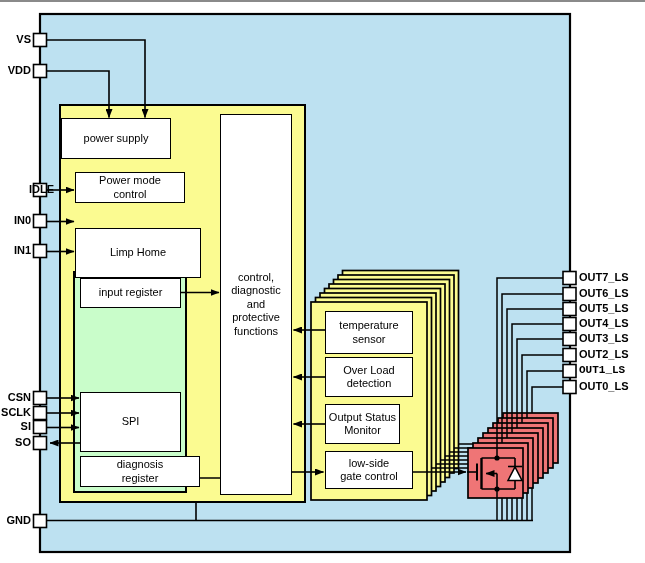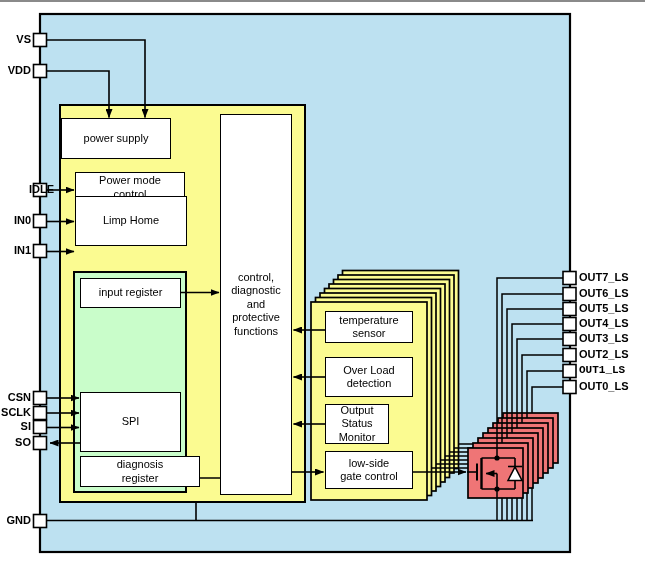--- a/index.html
+++ b/index.html
@@ -153,35 +153,35 @@
         <rect x="563" y="332.5" width="13" height="13" fill="#fff" stroke="#000" stroke-width="1.6"></rect>
         <rect x="563" y="348.5" width="13" height="13" fill="#fff" stroke="#000" stroke-width="1.6"></rect>
         <rect x="563" y="364.5" width="13" height="13" fill="#fff" stroke="#000" stroke-width="1.6"></rect>
         <rect x="563" y="380.5" width="13" height="13" fill="#fff" stroke="#000" stroke-width="1.6"></rect>
       </g>
   </svg>
 
   <div class="box" style="left:61px;top:118px;width:110px;height:41px">power supply</div>
   <div class="box" style="left:75px;top:172px;width:110px;height:31px">Power mode
 control</div>
-  <div class="box" style="left:75px;top:196px;width:112px;height:50px">Limp Home</div>
+  <div class="box" style="left:75px;top:228px;width:126px;height:50px">Limp Home</div>
   <div class="box" style="left:80px;top:278px;width:101px;height:30px">input register</div>
   <div class="box" style="left:80px;top:392px;width:101px;height:60px">SPI</div>
   <div class="box" style="left:80px;top:456px;width:120px;height:31px">diagnosis
 register</div>
   <div class="box" style="left:220px;top:114px;width:72px;height:381px">control,
 diagnostic
 and
 protective
 functions</div>
-  <div class="box" style="left:325px;top:311px;width:88px;height:32px">temperature
+  <div class="box" style="left:325px;top:311px;width:88px;height:43px">temperature
 sensor</div>
   <div class="box" style="left:325px;top:357px;width:88px;height:40px">Over Load
 detection</div>
-  <div class="box" style="left:325px;top:404px;width:64px;height:40px">Output Status
+  <div class="box" style="left:325px;top:404px;width:75px;height:40px">Output Status
 Monitor</div>
   <div class="box" style="left:325px;top:451px;width:88px;height:38px">low-side
 gate control</div>
 <div class="pin-label left" style="top: 32px;">VS</div>
     <div class="pin-label left" style="top: 63px;">VDD</div>
     <div class="pin-label left" style="top: 182px; padding-left: 23px;">IDLE</div>
     <div class="pin-label left" style="top: 213px;">IN0</div>
     <div class="pin-label left" style="top: 243px;">IN1</div>
     <div class="pin-label left" style="top: 390px;">CSN</div>
     <div class="pin-label left" style="top: 405px;">SCLK</div>

